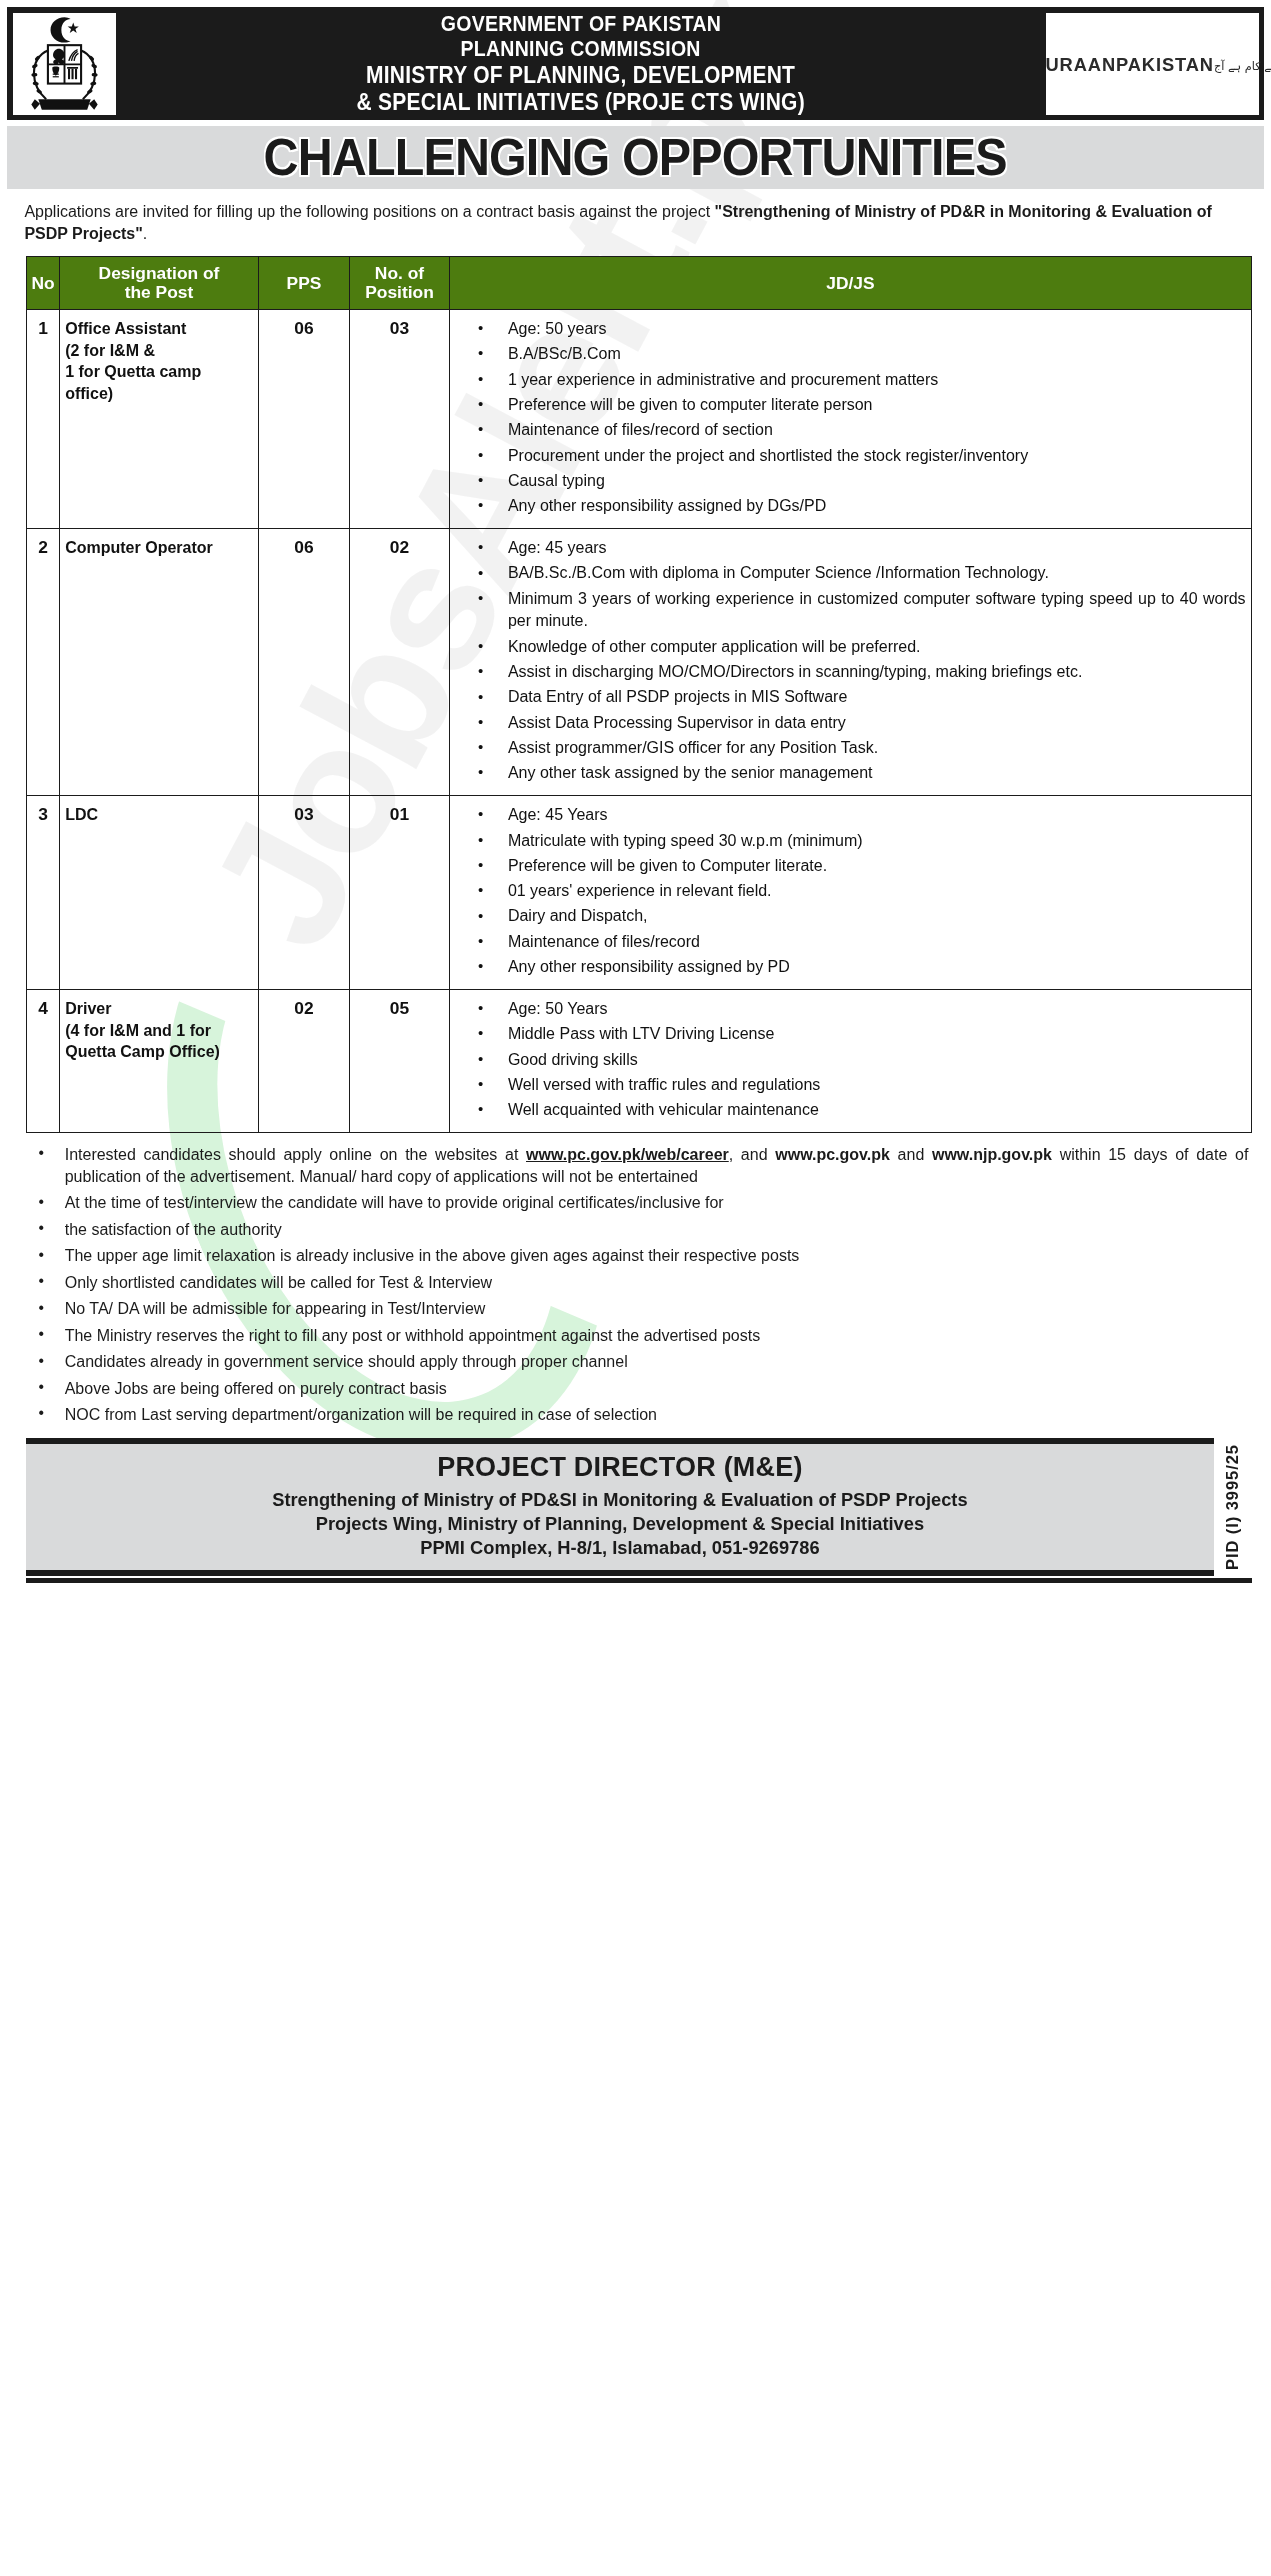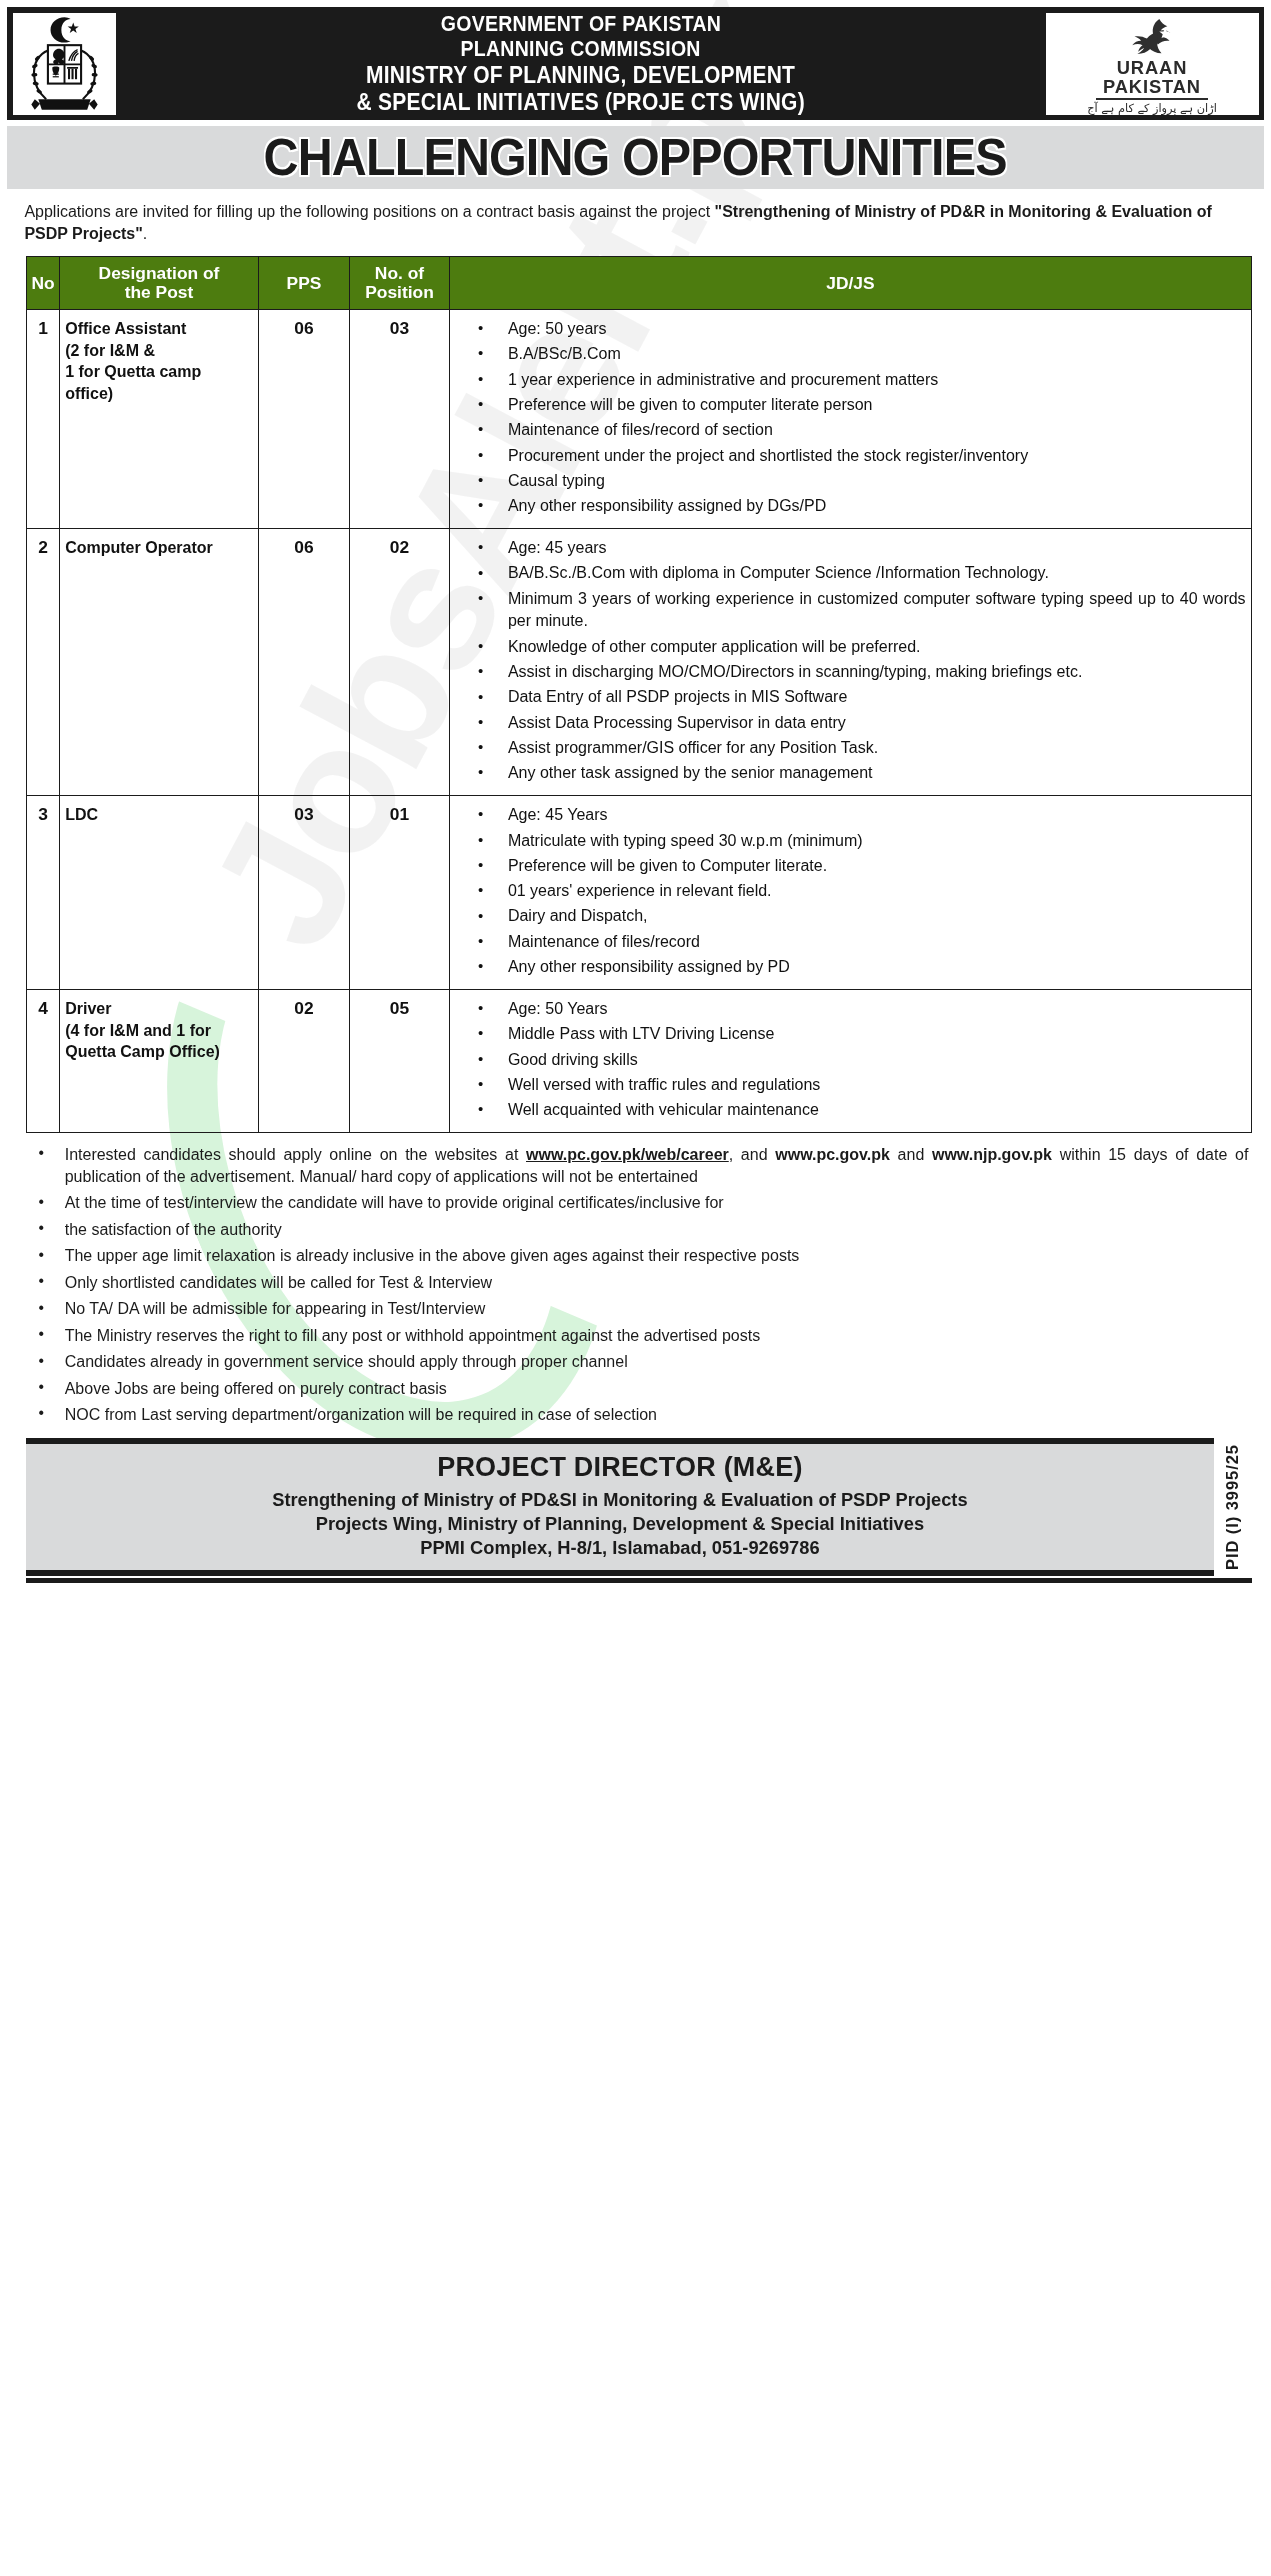--- a/index.html
+++ b/index.html
@@ -95,21 +95,21 @@
   .ht2 { font-size: 22.7px; padding-bottom: 2.6px; }
   .ht3 { font-size: 24.4px; padding-bottom: 2.6px; }
   .ht4 { font-size: 24.4px; }
 
   .uraan-box {
     width: 213px;
     background: #fff;
     margin: 3.5px;
     flex: 0 0 auto;
     display: flex;
-    flex-direction: column;
+    flex-direction: row;
     align-items: center;
     justify-content: flex-start;
     padding-top: 3.5px;
   }
   .uraan-bird { margin-bottom: 0.9px; }
   .uraan-name {
     font-size: 18.3px;
     font-weight: 700;
     letter-spacing: 0.9px;
     color: #2b2b2b;

